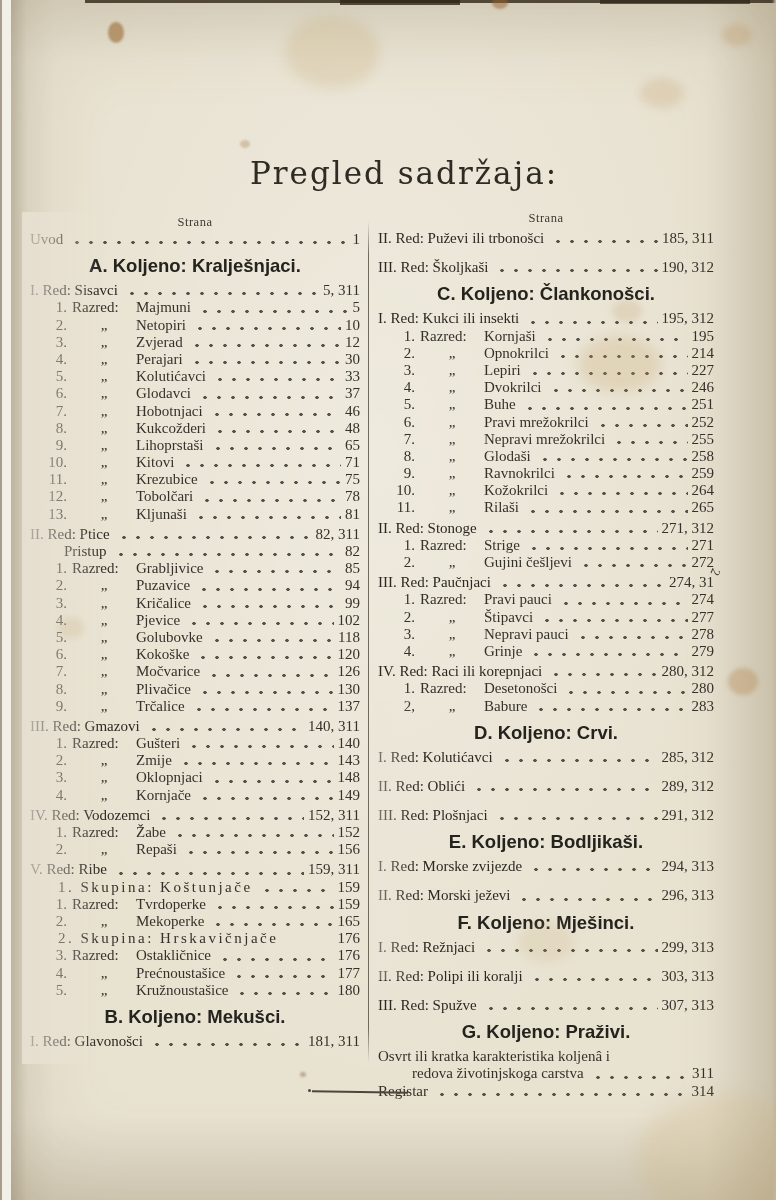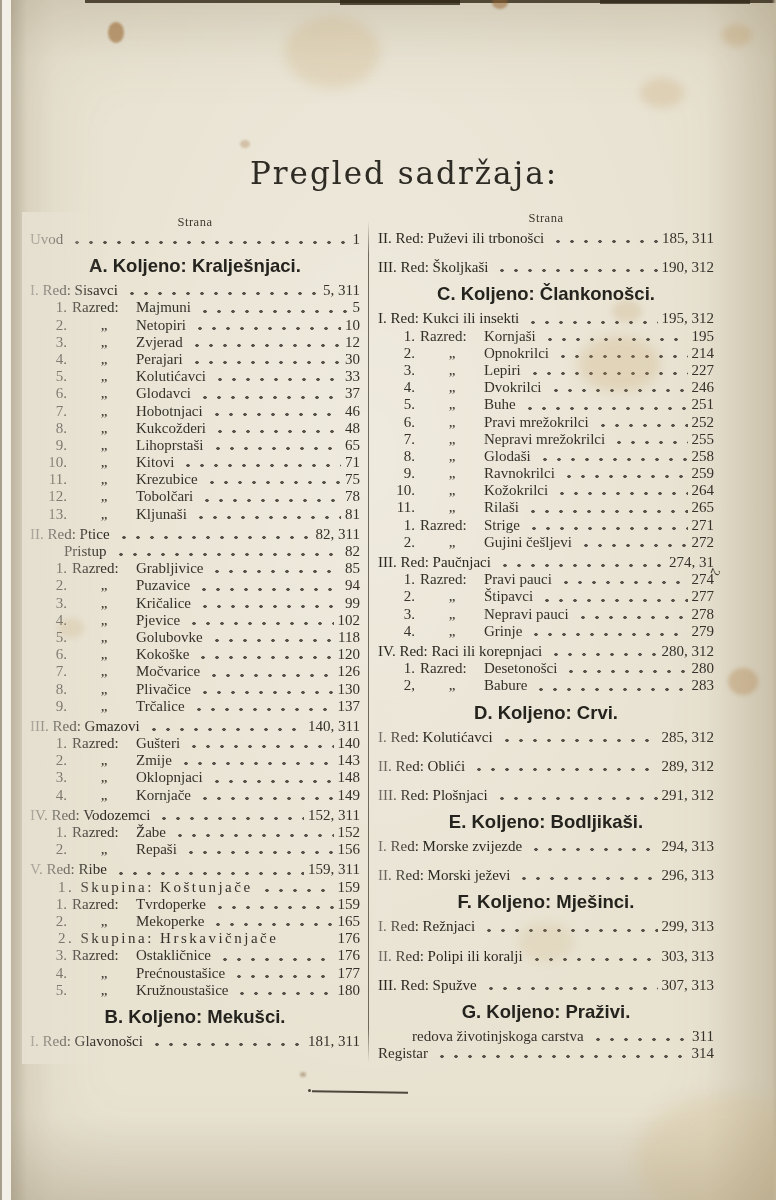--- a/index.html
+++ b/index.html
@@ -458,20 +458,25 @@
       <span class="leader"></span>
       <span class="pages">264</span>
     </div>
     <div class="row item">
       <span class="num">11.</span>
       <span class="raz ditto">„</span>
       <span class="name">Rilaši</span>
       <span class="leader"></span>
       <span class="pages">265</span>
     </div>
+    <div class="row red">
+      <span class="rlabel">II. Red: Stonoge</span>
+      <span class="leader"></span>
+      <span class="pages">271, 312</span>
+    </div>
     <div class="row item">
       <span class="num">1.</span>
       <span class="raz">Razred:</span>
       <span class="name">Strige</span>
       <span class="leader"></span>
       <span class="pages">271</span>
     </div>
     <div class="row item">
       <span class="num">2.</span>
       <span class="raz ditto">„</span>
@@ -569,20 +574,21 @@
       <span class="leader"></span>
       <span class="pages">303, 313</span>
     </div>
     <div class="row red">
       <span class="rlabel">III. Red: Spužve</span>
       <span class="leader"></span>
       <span class="pages">307, 313</span>
     </div>
     <div class="heading">G. Koljeno: Praživi.</div>
     <div class="wrap">
+      <div class="wline">Osvrt ili kratka karakteristika koljenâ i</div>
       <div class="row wline2">
         <span class="plabel">redova životinjskoga carstva</span>
         <span class="leader"></span>
         <span class="pages">311</span>
       </div>
     </div>
     <div class="row plain">
       <span class="plabel">Registar</span>
       <span class="leader"></span>
       <span class="pages">314</span>

